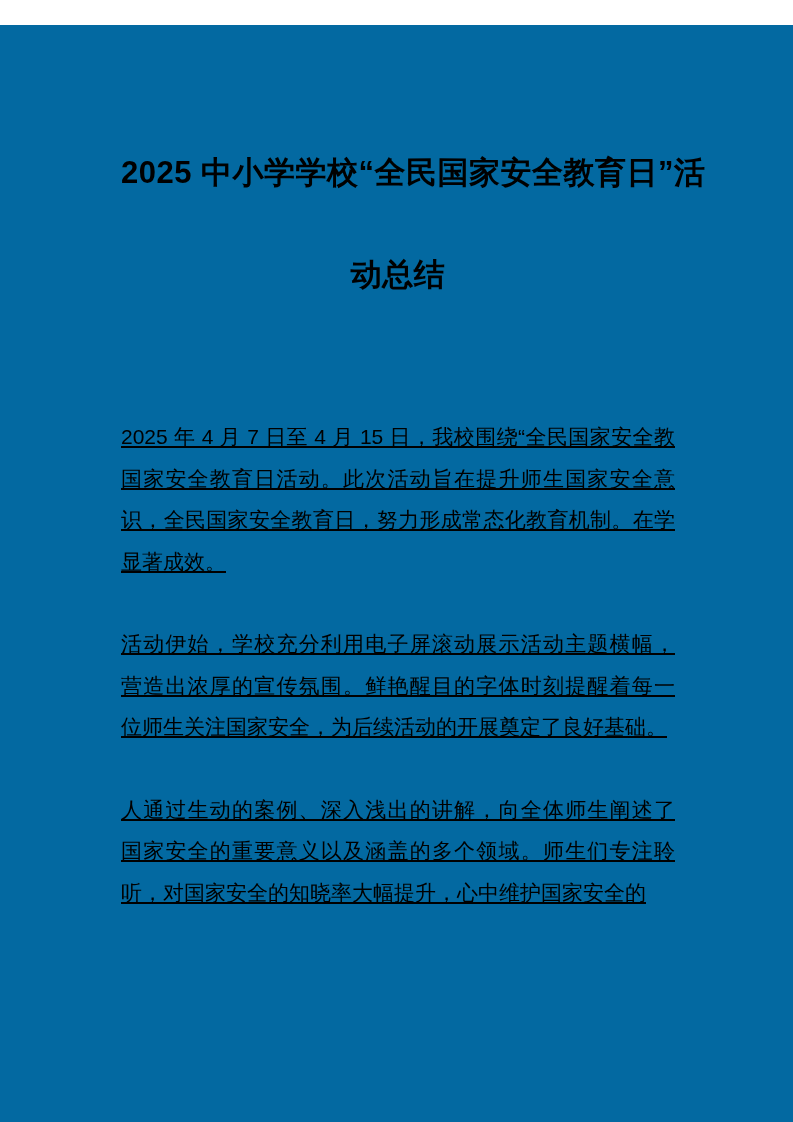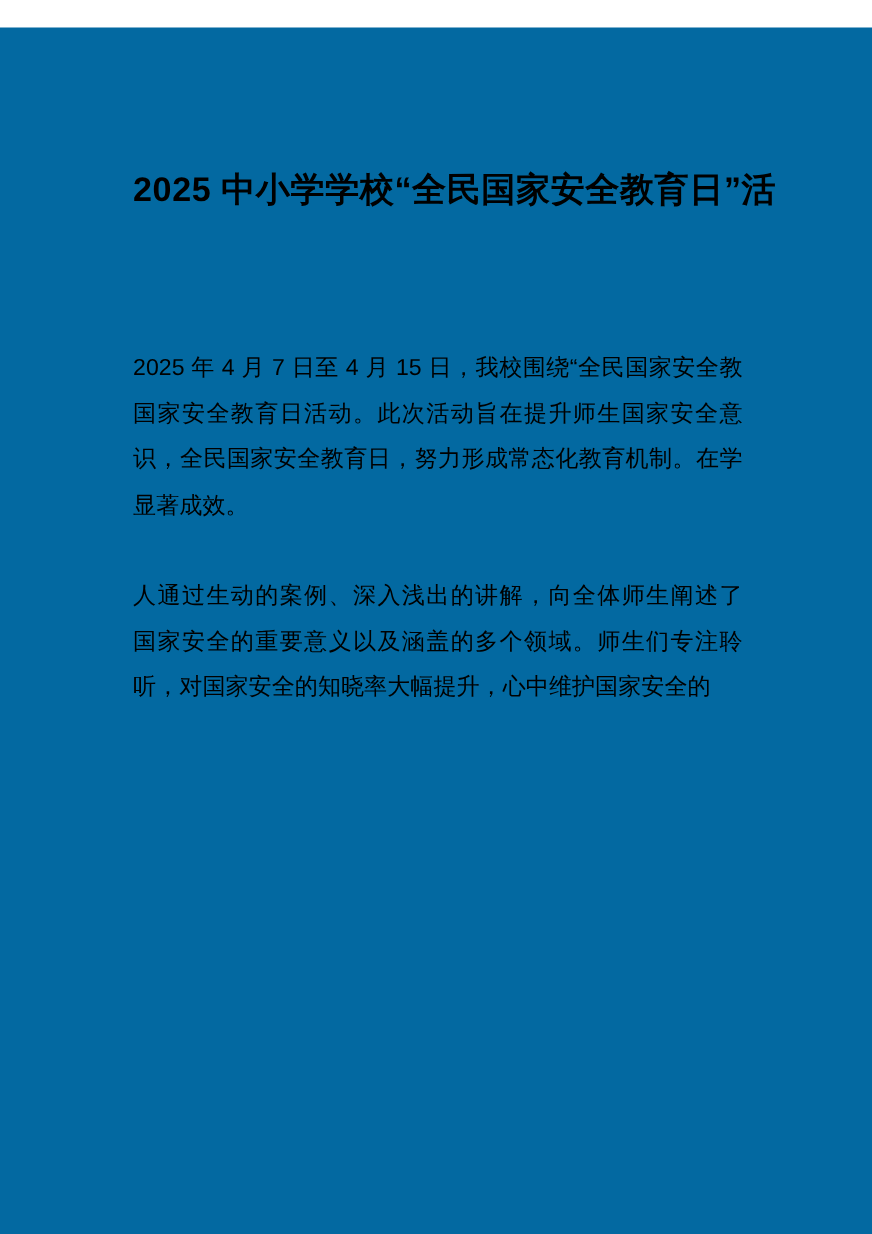--- a/index.html
+++ b/index.html
@@ -39,42 +39,49 @@
     margin-top: 90px;
   }
   .paragraph + .paragraph {
     margin-top: 41px;
   }
   .line {
     text-align: justify;
     text-align-last: justify;
     max-height: 41.5px;
     overflow: hidden;
+    text-decoration: underline;
   }
   .line.para-end {
     text-align-last: left;
   }
 </style>
 </head>
 <body>
 
 <div class="page">
   <div class="content">
 
     <h1 class="doc-title">
       <div class="title-line">2025 中小学学校“全民国家安全教育日”活</div>
+      <div class="title-line">动总结</div>
     </h1>
 
     <div class="paragraph first">
       <div class="line">2025 年 4 月 7 日至 4 月 15 日，我校围绕“全民国家安全教</div>
       <div class="line">国家安全教育日活动。此次活动旨在提升师生国家安全意</div>
       <div class="line">识，全民国家安全教育日，努力形成常态化教育机制。在学</div>
       <div class="line para-end">显著成效。</div>
     </div>
 
+    <div class="paragraph">
+      <div class="line">活动伊始，学校充分利用电子屏滚动展示活动主题横幅，</div>
+      <div class="line">营造出浓厚的宣传氛围。鲜艳醒目的字体时刻提醒着每一</div>
+      <div class="line para-end">位师生关注国家安全，为后续活动的开展奠定了良好基础。</div>
+    </div>
 
     <div class="paragraph">
       <div class="line">人通过生动的案例、深入浅出的讲解，向全体师生阐述了</div>
       <div class="line">国家安全的重要意义以及涵盖的多个领域。师生们专注聆</div>
       <div class="line para-end">听，对国家安全的知晓率大幅提升，心中维护国家安全的</div>
     </div>
 
   </div>
 </div>
 

